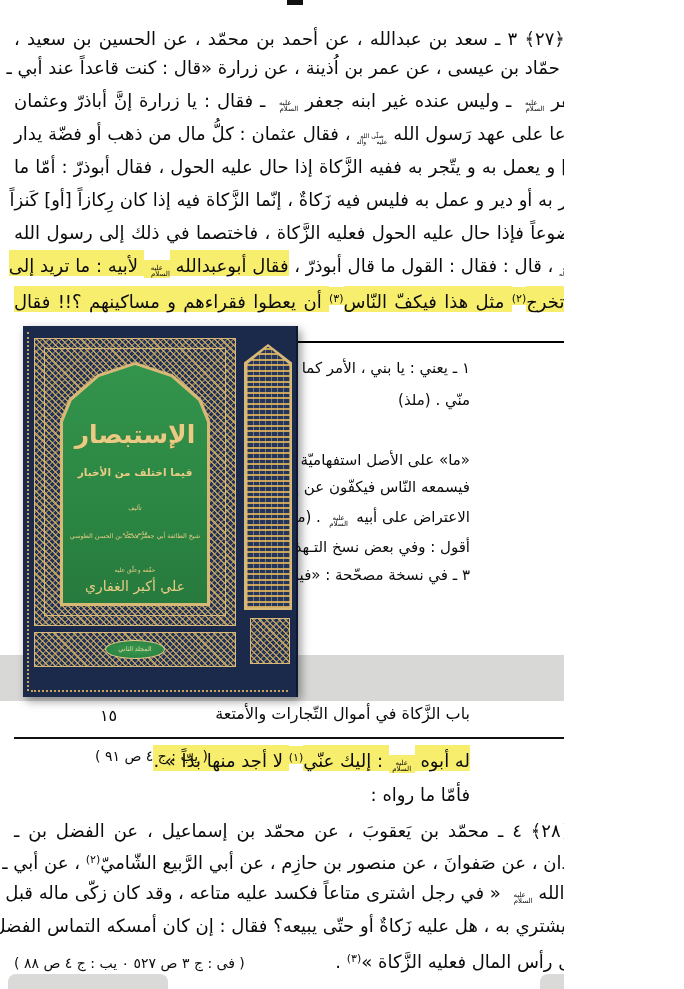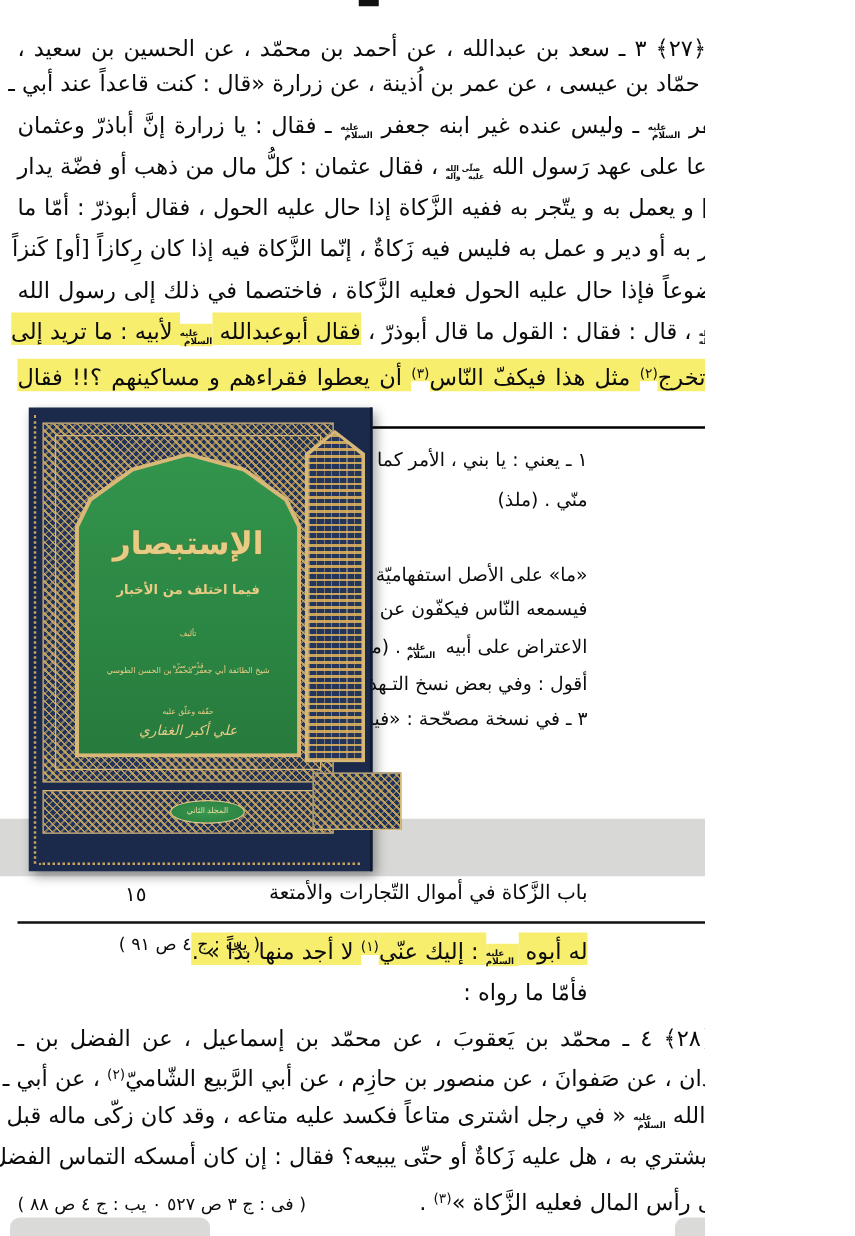--- a/index.html
+++ b/index.html
@@ -15,22 +15,22 @@
   .corner-blob.r{left:540px;width:144px;}
 
   
   .jline{position:absolute;left:14px;width:576px;direction:rtl;unicode-bidi:isolate;
          text-align:justify;text-align-last:justify;font-size:18px;line-height:30px;white-space:nowrap;}
   .rline{position:absolute;right:94px;direction:rtl;unicode-bidi:isolate;white-space:nowrap;
          font-size:18px;line-height:30px;}
   .fnote{font-size:15px;line-height:26px;}
   .sup{font-size:11px;vertical-align:6px;}
   .sig{font-size:12px;vertical-align:6px;}
-  .hon{display:inline-block;width:26px;font-size:7px;line-height:6.5px;text-align:left;
-       vertical-align:-4px;white-space:normal;font-weight:bold;}
+  .hon{display:inline-block;width:26px;font-size:7px;line-height:6.5px;text-align:center;
+       vertical-align:-4px;white-space:normal;font-weight:normal;}
   .hon2{width:31px;font-size:6.2px;line-height:6px;}
   .hl{background:#f8ee6e;padding:5px 0 0;}
 
   .sep-line{position:absolute;left:240px;top:341px;width:350px;border-top:2px solid #000;}
   .margin-num{position:absolute;left:608px;top:150px;font-size:14px;direction:rtl;}
   .margin-arrow{position:absolute;left:613px;top:171px;font-size:11px;}
 
   
   .hdr-title{position:absolute;right:94px;top:704px;font-size:16px;direction:rtl;white-space:nowrap;}
   .hdr-page{position:absolute;left:100px;top:706px;font-size:16px;}
@@ -40,36 +40,36 @@
              justify-content:space-between;align-items:baseline;font-size:18px;line-height:30px;}
 
   
   .cover{position:absolute;left:23px;top:326px;width:273px;height:371px;background:#1b2a4b;
          box-shadow:3px 4px 9px rgba(0,0,0,.4);border-right:2px solid #0e1830;}
   .cov-left-dots{position:absolute;left:4px;top:6px;bottom:6px;width:0;border-left:2px dotted #c9a45a;}
   .cov-bottom-dots{position:absolute;left:8px;right:8px;bottom:5px;border-top:2px dotted #c9a45a;}
   .xhatch{background:
       repeating-linear-gradient(45deg, rgba(209,172,98,.85) 0 1.5px, transparent 1.5px 4.5px),
       repeating-linear-gradient(-45deg, rgba(209,172,98,.55) 0 1.5px, transparent 1.5px 4.5px),
-      #22335a; padding-left: 31px;}
+      #22335a;}
   .front-panel{position:absolute;left:11px;top:12px;width:200px;height:286px;border:1.5px solid #d8b877;}
   .fp-inner{position:absolute;inset:9px;border:1px solid #d8b877;}
   .arch-wrap{position:absolute;left:15px;right:15px;top:13px;bottom:9px;}
   .arch-gold,.arch-green{clip-path:polygon(0 100%,0 24%,6% 15%,25% 5%,50% 0,75% 5%,94% 15%,100% 24%,100% 100%);}
   .arch-gold{position:absolute;inset:0;background:#d8b877;}
   .arch-green{position:absolute;inset:3px;background:linear-gradient(180deg,#33944c,#2b8643 60%,#277a3d);}
   .cal{position:absolute;inset:0;text-align:center;color:#e8cc85;direction:rtl;}
   .cal .title{position:absolute;top:58px;left:0;right:0;font-size:25px;font-weight:bold;
               text-shadow:0 0 1px #8a6b2f;}
   .cal .subtitle{position:absolute;top:104px;left:0;right:0;font-size:10.5px;font-weight:bold;}
   .cal .tal{position:absolute;top:142px;left:0;right:0;font-size:6px;}
   .cal .author{position:absolute;top:170px;left:0;right:0;font-size:6.4px;white-space:nowrap;}
   .cal .qod{position:absolute;top:168px;left:0;right:0;font-size:5.6px;}
   .cal .edlabel{position:absolute;top:204px;left:0;right:0;font-size:6px;}
-  .cal .editor{position:absolute;top:216px;left:0;right:0;font-size:11px;font-style:italic;}
+  .cal .editor{position:absolute;top:216px;left:0;right:0;font-size:14px;}
   .fp-band{position:absolute;left:11px;top:306px;width:200px;height:33px;border:1.5px solid #d8b877;
            display:flex;align-items:center;justify-content:center;}
   .oval{width:58px;height:17px;border:1px solid #e3c88a;border-radius:50%;
         background:radial-gradient(#37984f,#2a7d3f);color:#ead9a0;font-size:6.4px;
         line-height:16px;text-align:center;direction:rtl;font-family:Liberation Serif, serif;}
   .spine{position:absolute;left:221px;top:18px;width:48px;height:266px;background:#d8b877;
          clip-path:polygon(0 100%,0 7%,50% 0,100% 7%,100% 100%);}
   .spine-in{position:absolute;inset:2.5px;clip-path:polygon(0 100%,0 7%,50% 0,100% 7%,100% 100%);
          background:
           repeating-linear-gradient(90deg, rgba(216,184,119,.5) 0 1px, transparent 1px 6px),

